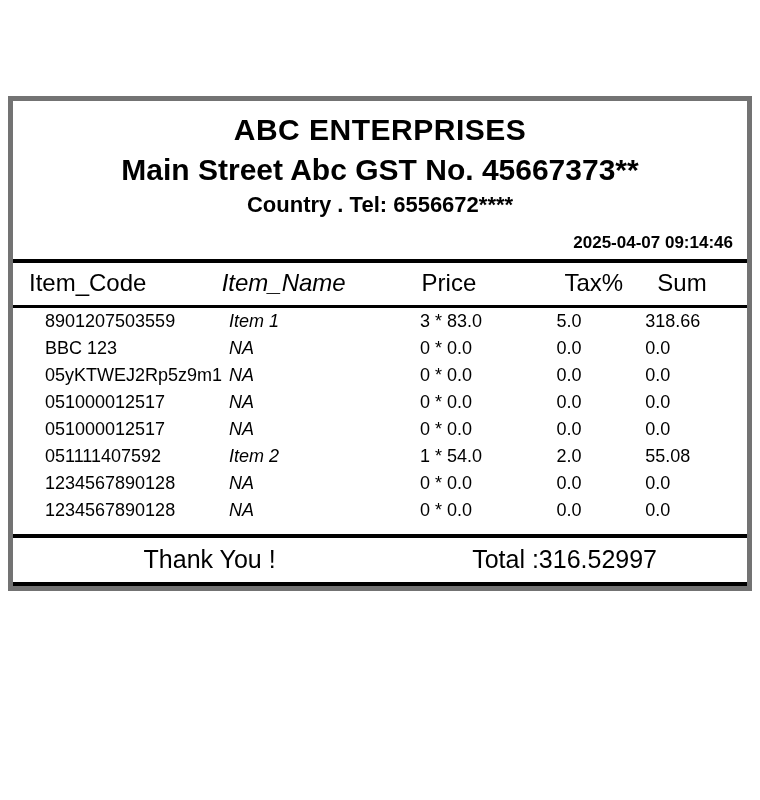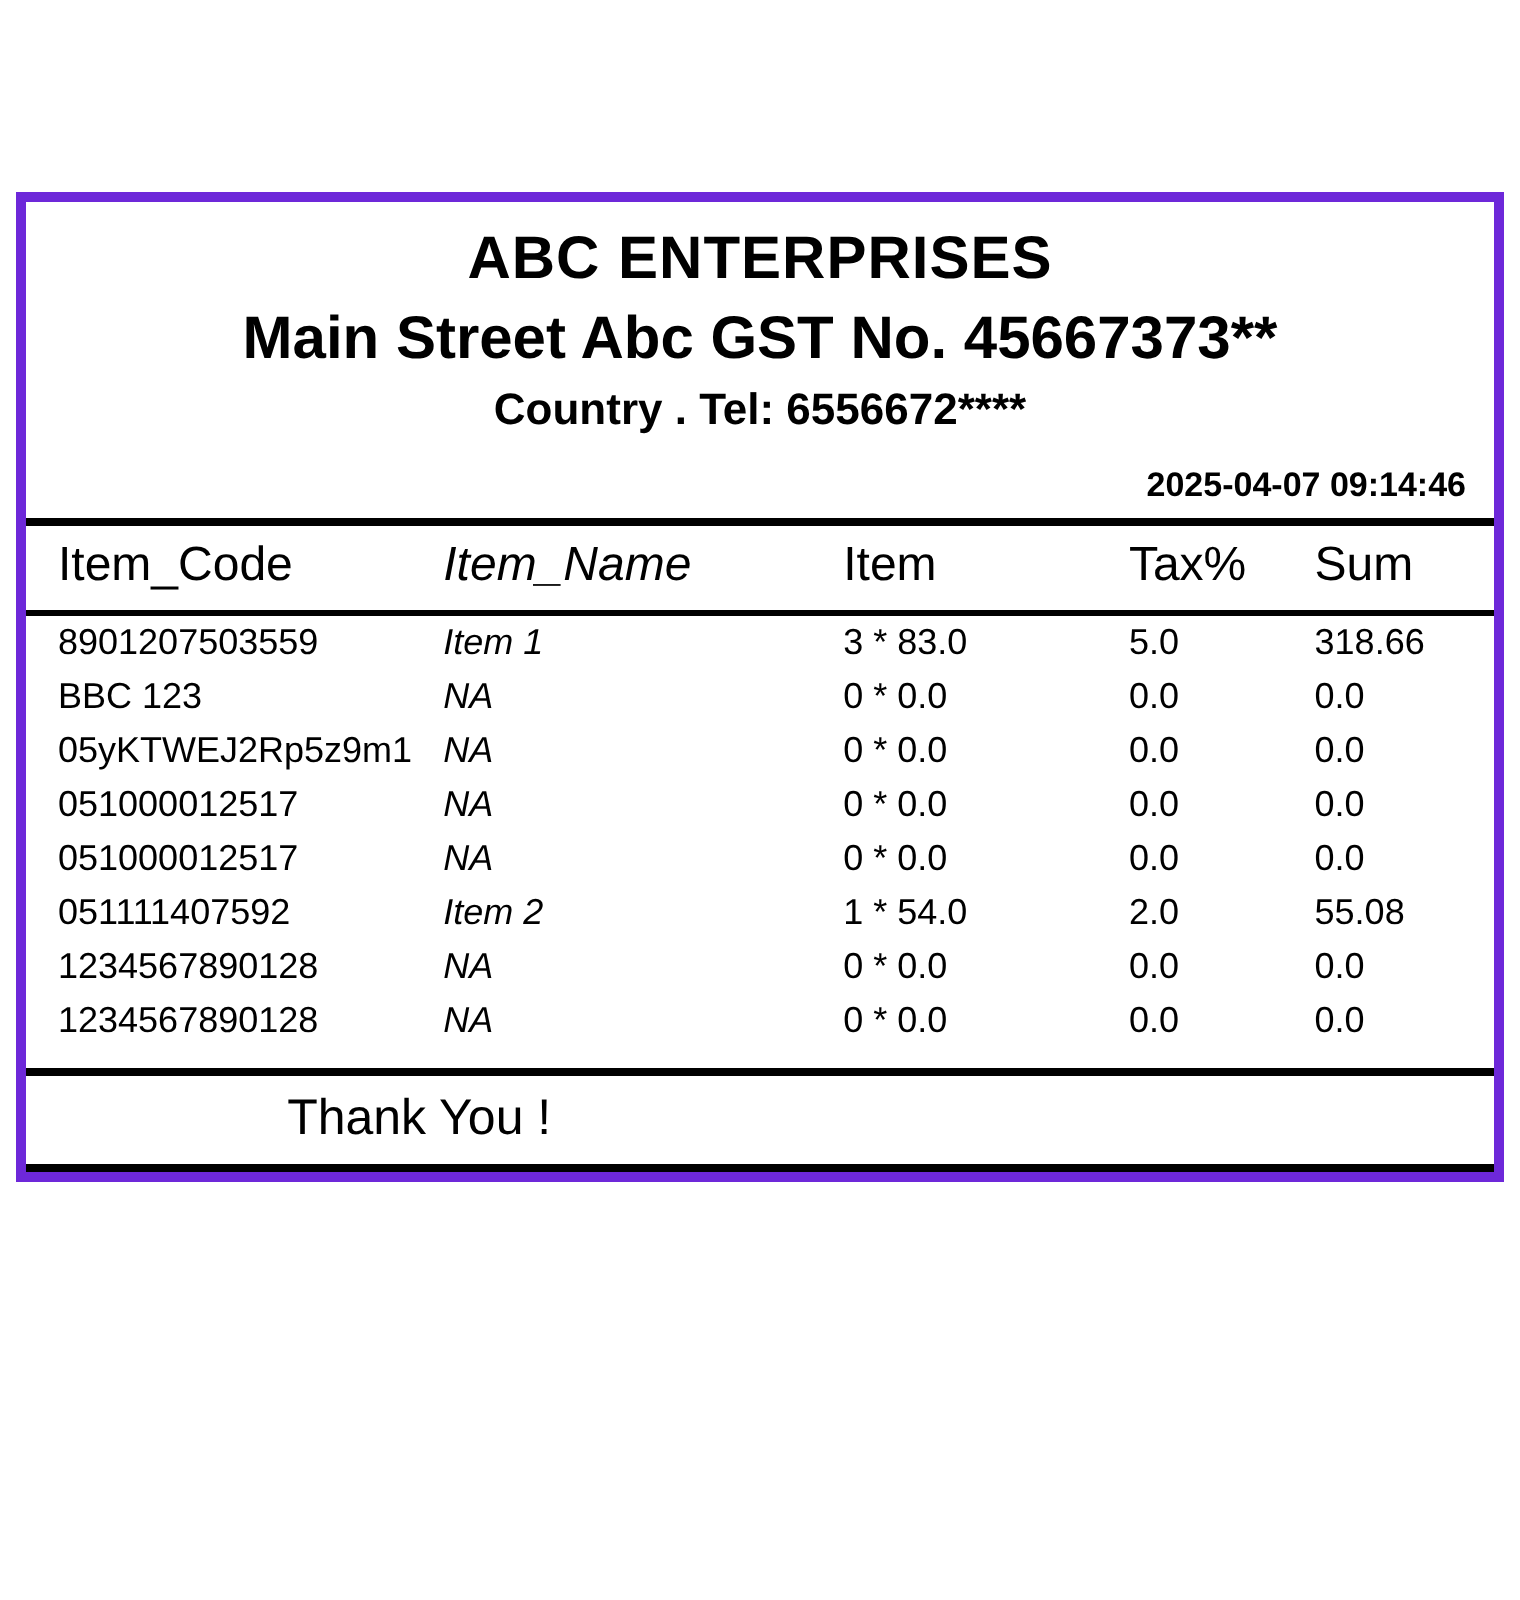--- a/index.html
+++ b/index.html
@@ -16,21 +16,21 @@
     overflow: hidden;
   }
 
   .receipt {
     position: absolute;
     left: 8px;
     top: 96px;
     width: 744px;
     box-sizing: border-box;
     background: #ffffff;
-    border: 5px solid #6d28d9;
+    border: 5px solid #737373;
   }
 
   .header {
     padding: 10px 12px 6px 12px;
     text-align: center;
   }
   .store-name {
     font-size: 30px;
     font-weight: bold;
     letter-spacing: 0.5px;
@@ -84,21 +84,21 @@
     text-align: left;
     padding: 3px 0 3px 0;
   }
   .col-code   { width: 27%; padding-left: 12px !important; }
   .col-name   { width: 28%; font-style: italic; }
   .col-price  { width: 20%; }
   .col-tax    { width: 13%; }
   .col-sum    { width: 12%; }
 
   .items-wrap {
-    padding: 0 4px;
+    padding: 0 20px;
   }
   .head-wrap {
     padding: 0 4px;
   }
   .body-pad {
     padding-bottom: 10px;
   }
 
   .footer {
     display: flex;
@@ -129,21 +129,21 @@
   <div class="timestamp-row">2025-04-07 09:14:46</div>
 
   <div class="rule"></div>
 
   <div class="head-wrap">
     <table class="items">
       <thead>
         <tr>
           <th class="col-code">Item_Code</th>
           <th class="col-name">Item_Name</th>
-          <th class="col-price">Item</th>
+          <th class="col-price">Price</th>
           <th class="col-tax">Tax%</th>
           <th class="col-sum">Sum</th>
         </tr>
       </thead>
     </table>
   </div>
 
   <div class="rule-thin"></div>
 
   <div class="items-wrap body-pad">
@@ -206,17 +206,18 @@
           <td class="col-sum">0.0</td>
         </tr>
       </tbody>
     </table>
   </div>
 
   <div class="rule"></div>
 
   <div class="footer">
     <div class="thankyou">Thank You !</div>
+    <div class="total">Total :316.52997</div>
   </div>
 
   <div class="rule"></div>
 
 </div>
 
 </body></html>

